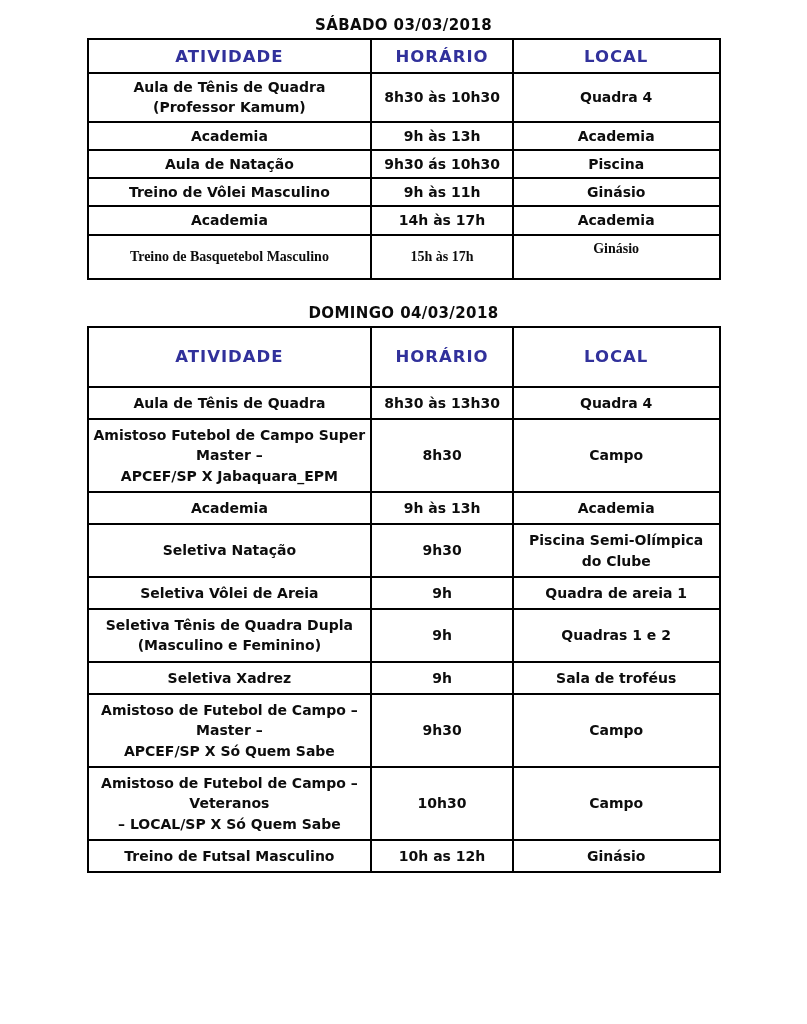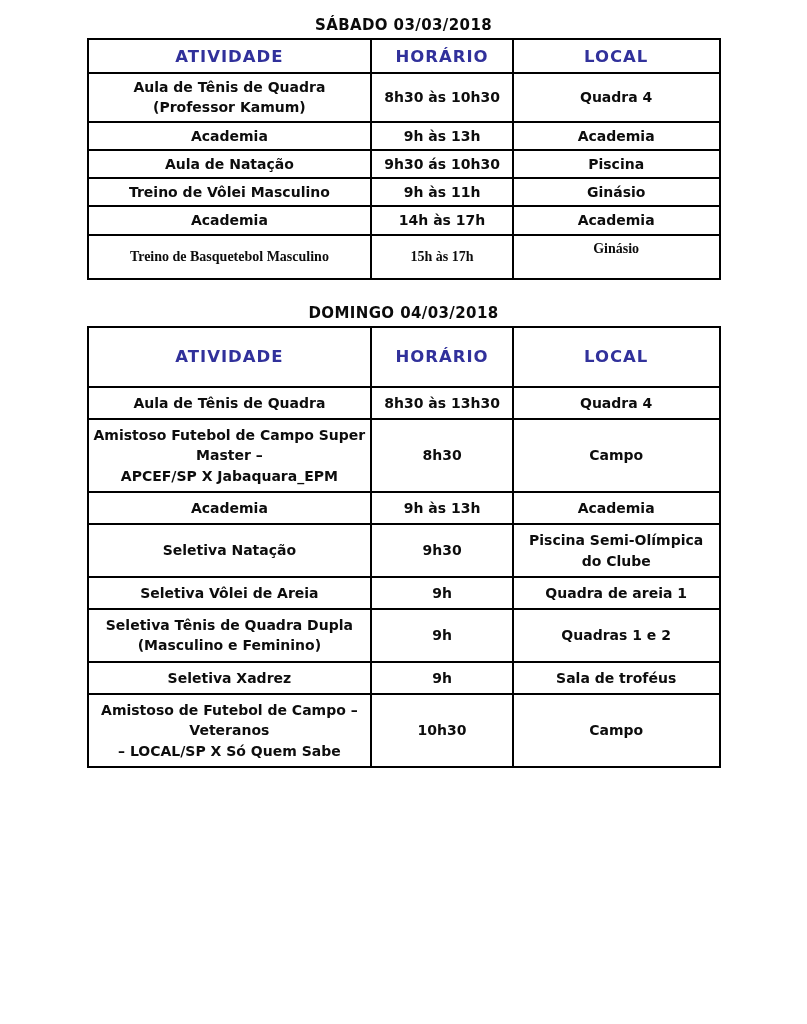--- a/index.html
+++ b/index.html
@@ -169,22 +169,33 @@
 (Masculino e Feminino)</td>
             <td>9h</td>
             <td>Quadras 1 e 2</td>
           </tr>
           <tr>
             <td>Seletiva Xadrez</td>
             <td>9h</td>
             <td>Sala de troféus</td>
           </tr>
           <tr>
+            <td>Amistoso de Futebol de Campo – Master –
+APCEF/SP X Só Quem Sabe</td>
+            <td>9h30</td>
+            <td>Campo</td>
+          </tr>
+          <tr>
             <td>Amistoso de Futebol de Campo – Veteranos
 – LOCAL/SP X Só Quem Sabe</td>
             <td>10h30</td>
             <td>Campo</td>
           </tr>
+          <tr>
+            <td>Treino de Futsal Masculino</td>
+            <td>10h as 12h</td>
+            <td>Ginásio</td>
+          </tr>
         </tbody>
     </table>
   </section>
 
 </div>
 
 </body></html>

